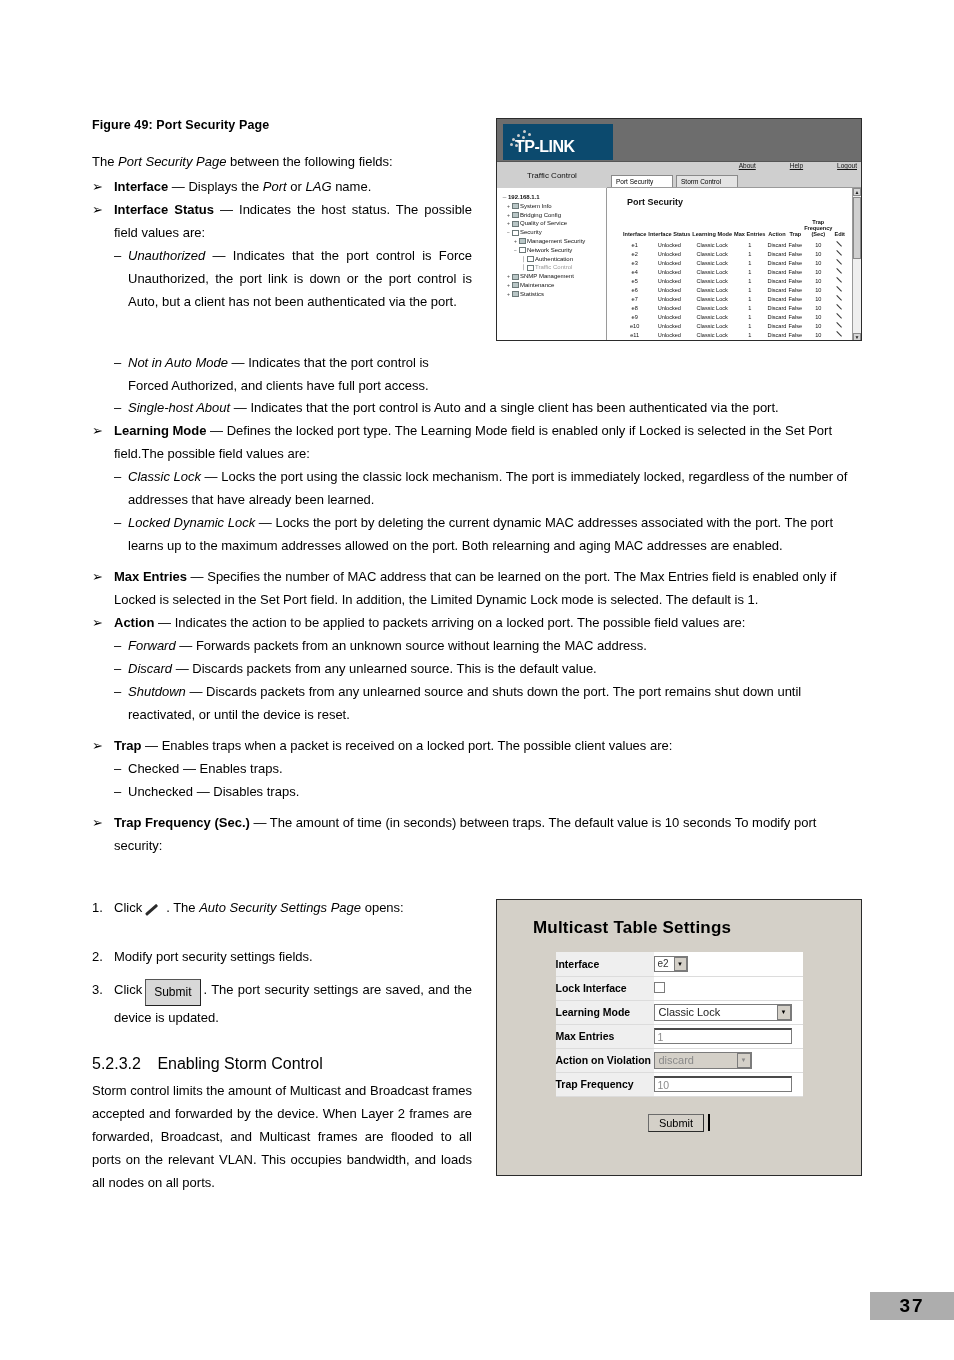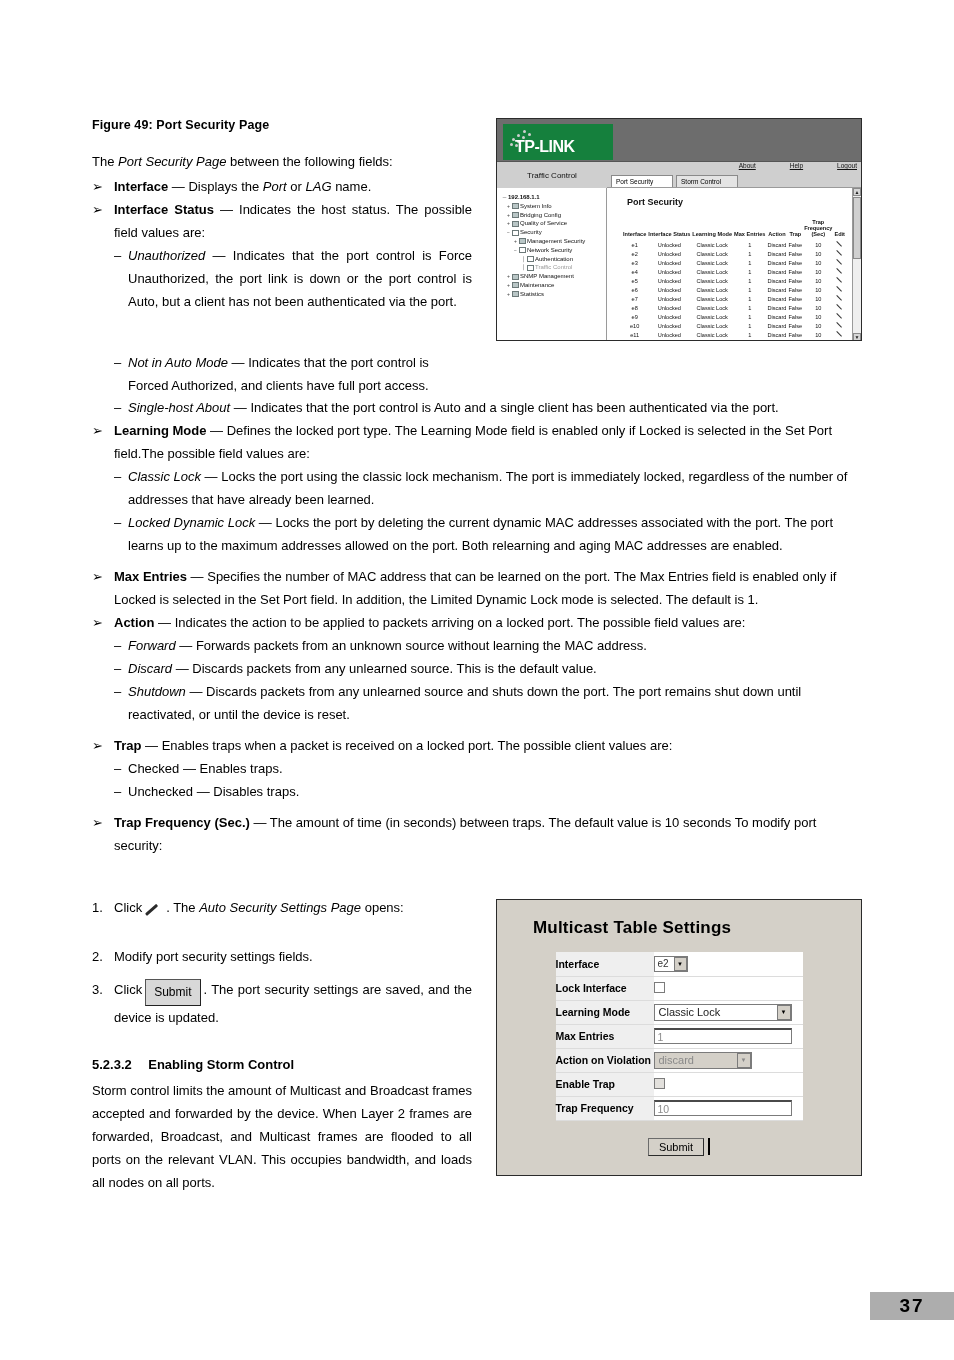--- a/index.html
+++ b/index.html
@@ -43,21 +43,21 @@
     overflow:hidden;
   }
   .shot-top {
     height:43px; background:#6d6d6d;
     position:relative;
     border-bottom:1px solid #555;
   }
   .shot-top .logo-wrap{
     position:absolute; left:6px; top:5px;
     width:110px; height:36px;
-    background:#15803d;
+    background:#0c4a6e;
     display:flex; align-items:flex-end;
   }
   .shot-top .logo{
     color:#fff; font-weight:bold; font-size:16px;
     letter-spacing:-.5px; padding:0 0 4px 12px;
     position:relative;
   }
   .logo-dots{
     position:absolute; left:6px; top:6px; width:26px; height:18px;
   }
@@ -235,21 +235,21 @@
     border-radius:1px;
   }
   .submit-inline {
     display:inline-block; border:1px solid #555;
     border-right-color:#222; border-bottom-color:#222;
     background:#d8d8d8; font-size:12px; padding:1px 8px;
     margin:0 3px; vertical-align:-2px;
   }
 
   .h3num {
-    font-size:13px; font-weight:bold; letter-spacing:0;margin-top:13px;
+    font-size:16px; font-weight:normal; letter-spacing:0;margin-top:13px;
   }
   .pagenum {
     position:absolute; right:0; bottom:40px;
     width:84px; height:28px; background:#adadad;
     display:flex; align-items:center; justify-content:center;
     font-size:19px; font-weight:bold; letter-spacing:2px; color:#000;
   }
 </style>
 </head>
 <body>
@@ -655,24 +655,20 @@
       <tr>
         <td class="lbl">Action on Violation</td>
         <td class="val">
           <span class="wide-sel dis">
             <span>discard</span>
             <span class="arrow">▼</span>
           </span>
         </td>
       </tr>
       <tr>
-        <td class="lbl">Enable Trap</td>
-        <td class="val"><span class="cbx dis"></span></td>
-      </tr>
-      <tr>
         <td class="lbl">Trap Frequency</td>
         <td class="val">
               <span class="txtin">10</span>
             </td>
       </tr>
     </tbody>
       </table>
     <div class="dlg-btns">
       <span class="btn">Submit</span><span class="caret"></span>
     </div>

